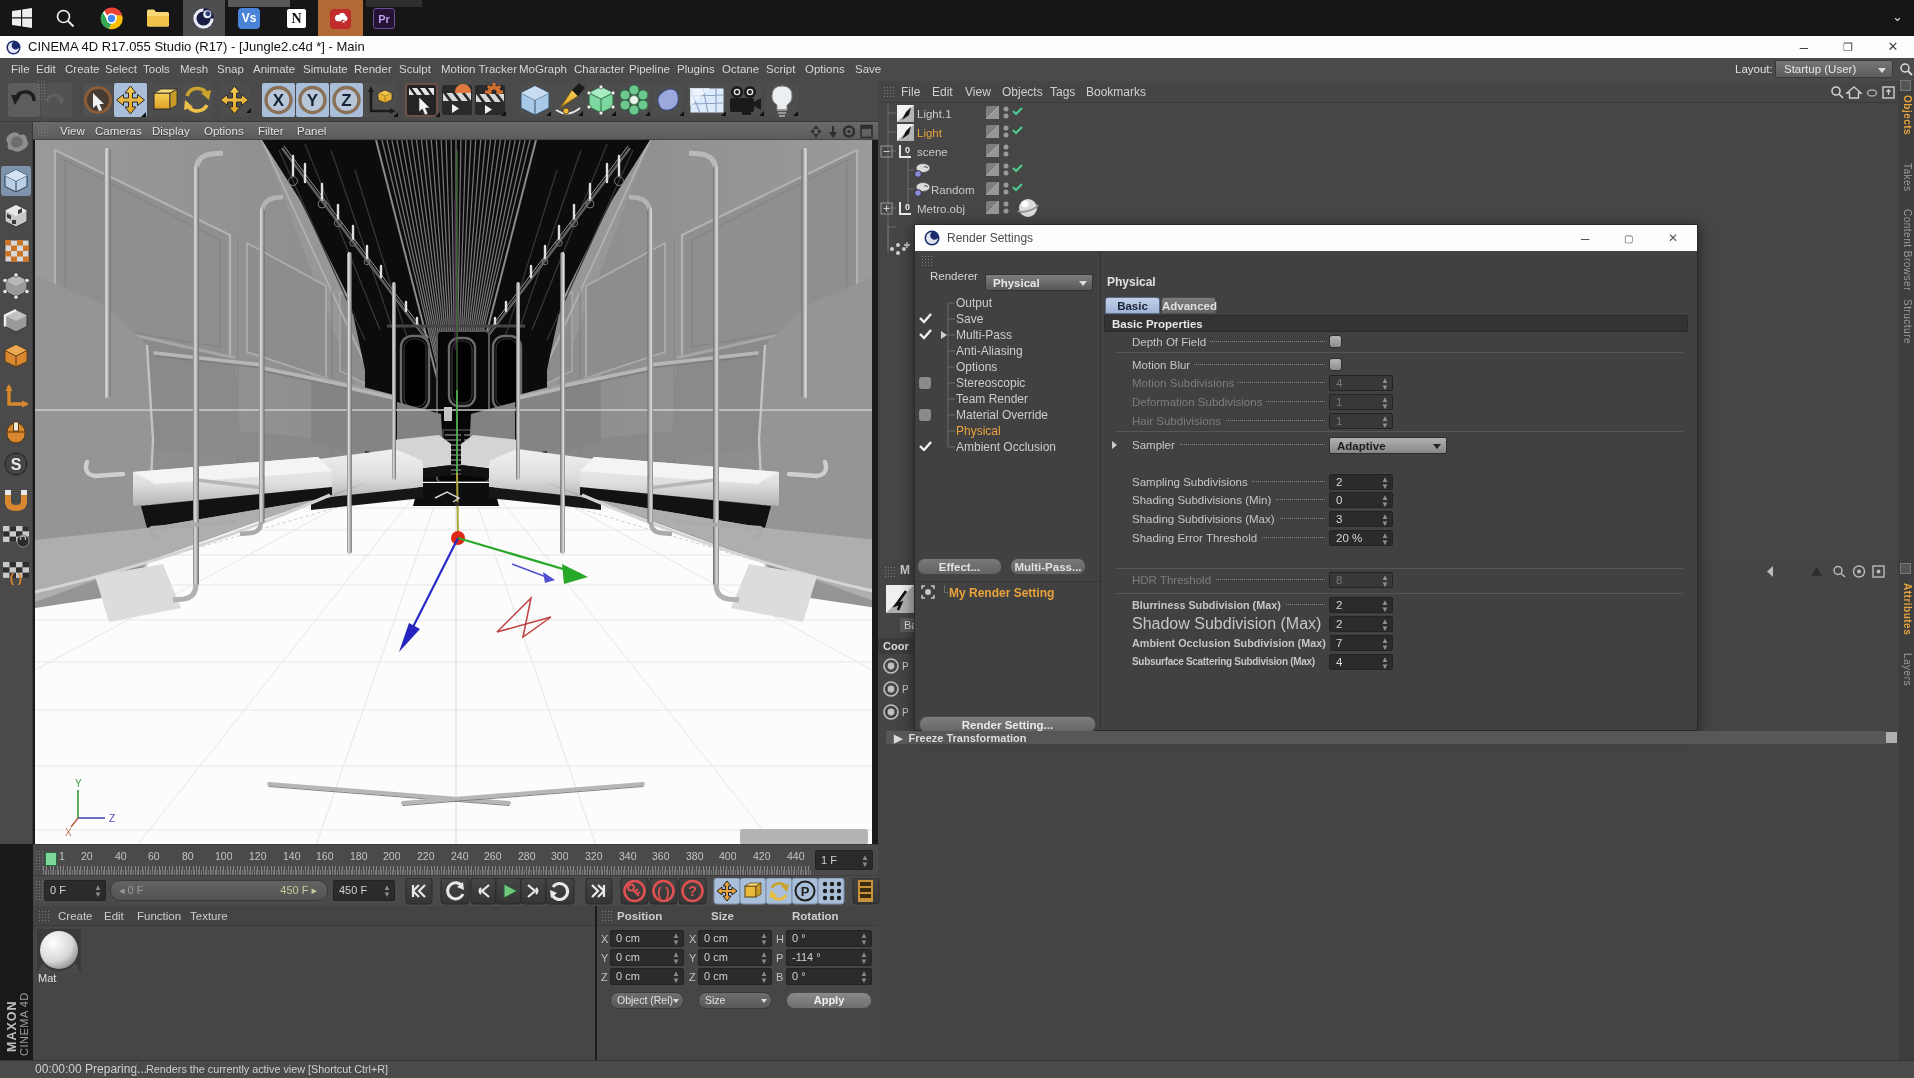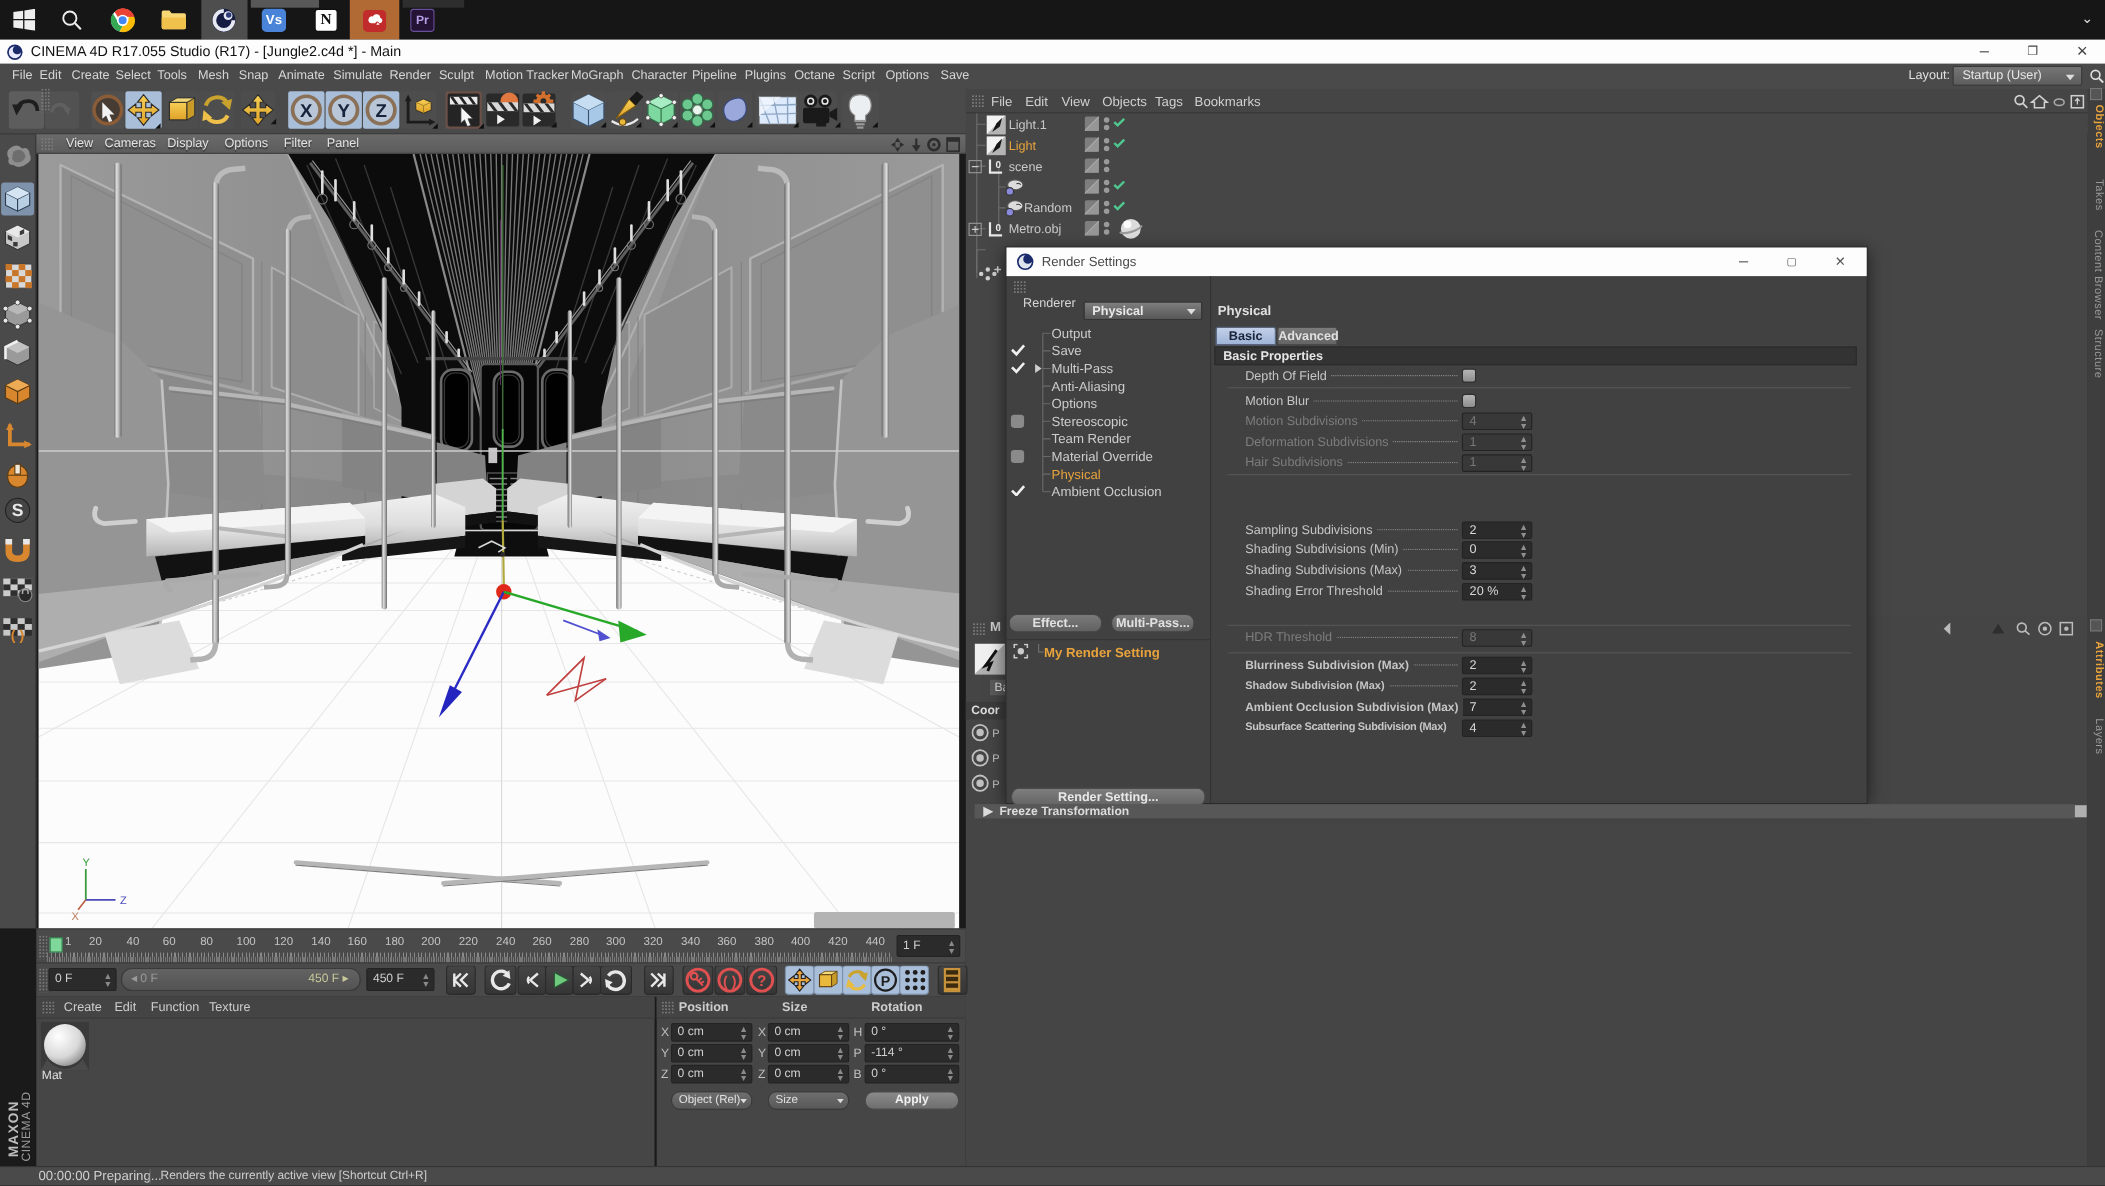--- a/index.html
+++ b/index.html
@@ -1047,20 +1047,26 @@
           <span class="lbl">Deformation Subdivisions</span>
           <span class="lead"></span>
           <span class="nfield">1<span class="sp">▲<br>▼</span></span>
         </div>
     <div class="prow gray" style="top:161px">
           <span class="lbl">Hair Subdivisions</span>
           <span class="lead"></span>
           <span class="nfield">1<span class="sp">▲<br>▼</span></span>
         </div>
     <div class="rsep" style="top:180px"></div>
+    <div class="prow" style="top:185px">
+          <i style="position:absolute;left:10px;top:5px;width:0;height:0;border-top:4px solid transparent;border-bottom:4px solid transparent;border-left:5px solid #ccc"></i>
+          <span class="lbl">Sampler</span>
+          <span class="lead"></span>
+          <span class="ddl">Adaptive<i class="ar"></i></span>
+        </div>
     <div class="prow" style="top:222px">
           <span class="lbl">Sampling Subdivisions</span>
           <span class="lead"></span>
           <span class="nfield">2<span class="sp">▲<br>▼</span></span>
         </div>
     <div class="prow" style="top:240px">
           <span class="lbl">Shading Subdivisions (Min)</span>
           <span class="lead"></span>
           <span class="nfield">0<span class="sp">▲<br>▼</span></span>
         </div>
@@ -1080,21 +1086,21 @@
           <span class="lead"></span>
           <span class="nfield">8<span class="sp">▲<br>▼</span></span>
         </div>
     <div class="rsep" style="top:342px"></div>
     <div class="prow" style="top:345px">
           <span class="lbl" style="font-weight:bold;font-size:10.8px">Blurriness Subdivision (Max)</span>
           <span class="lead"></span>
           <span class="nfield">2<span class="sp">▲<br>▼</span></span>
         </div>
     <div class="prow" style="top:364px">
-          <span class="lbl" style="font-weight:bold;font-size:10px">Shadow Subdivision (Max)</span>
+          <span class="lbl" style="font-weight:normal;font-size:16px">Shadow Subdivision (Max)</span>
           <span class="lead"></span>
           <span class="nfield">2<span class="sp">▲<br>▼</span></span>
         </div>
     <div class="prow" style="top:383px">
           <span class="lbl" style="font-weight:bold;font-size:10.8px">Ambient Occlusion Subdivision (Max)</span>
           <span class="lead"></span>
           <span class="nfield">7<span class="sp">▲<br>▼</span></span>
         </div>
     <div class="prow" style="top:402px">
           <span class="lbl" style="font-weight:bold;font-size:10px;letter-spacing:-.3px">Subsurface Scattering Subdivision (Max)</span>

